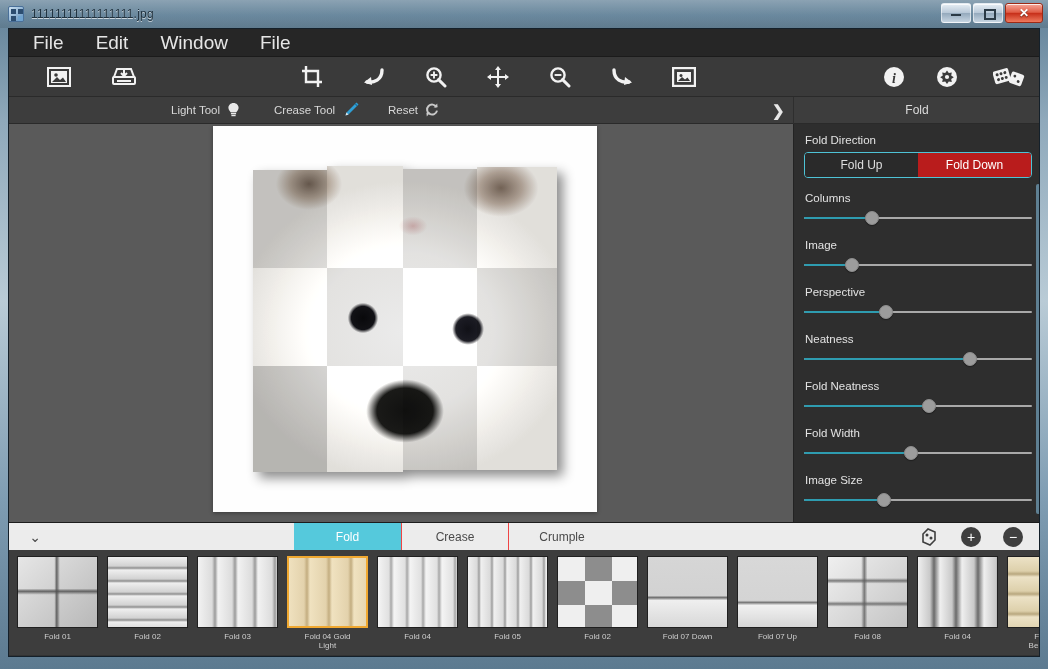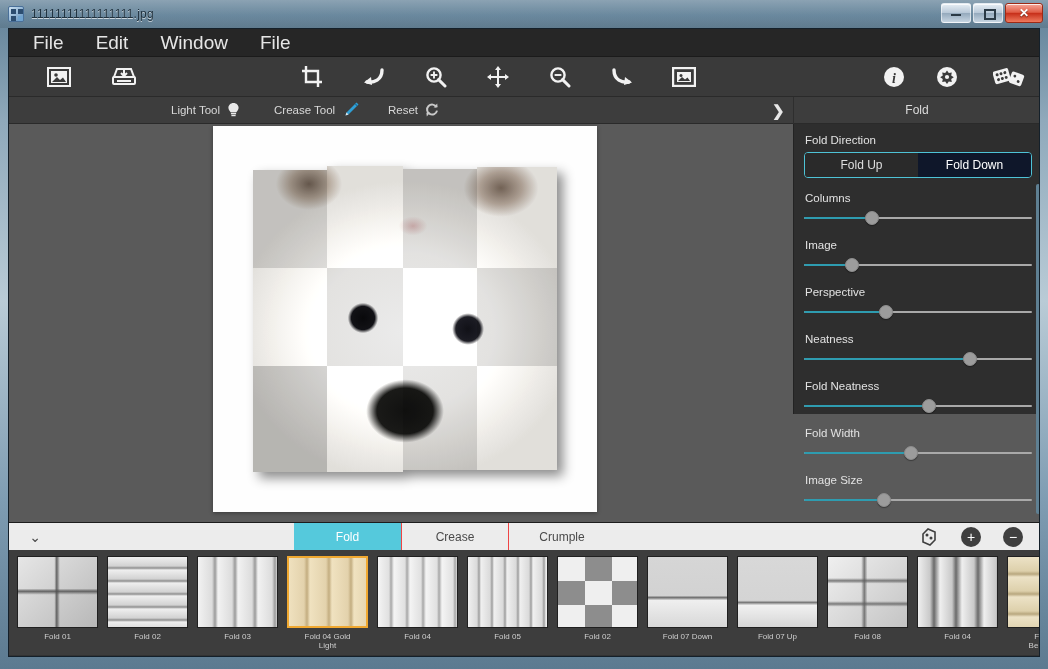--- a/index.html
+++ b/index.html
@@ -151,34 +151,34 @@
       
       radial-gradient(ellipse 170px 150px at 152px 165px, #ffffff 0%, #f7f6f4 52%, #e3e1dd 80%, #d4d2ce 100%),
       linear-gradient(180deg,#f2f1ef,#e8e6e2);
   }
   .pnl.lit .img { filter: brightness(1.06); }
   .pnl.shade .img { filter: brightness(.92); }
   .pnl.shade2 .img { filter: brightness(.86); }
 
   
   #props {
-    position:absolute; left:784px; top:0; width:248px; height:290px;
+    position:absolute; left:784px; top:0; width:248px; height:398px;
     background:#2e2e2e; border-left:1px solid #232323;
     padding:10px 10px 0 10px;
   }
   .prop-label { color:#e2e2e2; font-size:11.5px; margin:0 0 6px 1px; }
   #seg {
     display:flex; width:228px; height:26px; border-radius:4px; overflow:hidden;
     border:1px solid #4ec3d6; margin-bottom:14px;
   }
   .seg-opt {
     flex:1; display:flex; align-items:center; justify-content:center;
     font-size:12px; color:#dfdfdf; background:#2a2a2a;
   }
-  .seg-opt.active { background:#0f172a; color:#ffffff; }
+  .seg-opt.active { background:#b91c1c; color:#ffffff; }
   .slider-row { margin-bottom:14px; }
   .slider {
     position:relative; width:228px; height:14px; margin-top:7px;
   }
   .track {
     position:absolute; left:0; top:6px; width:228px; height:2px; background:#a9a9a9; border-radius:1px;
   }
   .fill {
     position:absolute; left:0; top:6px; height:2px; background:#2e9cb0; border-radius:1px;
   }

